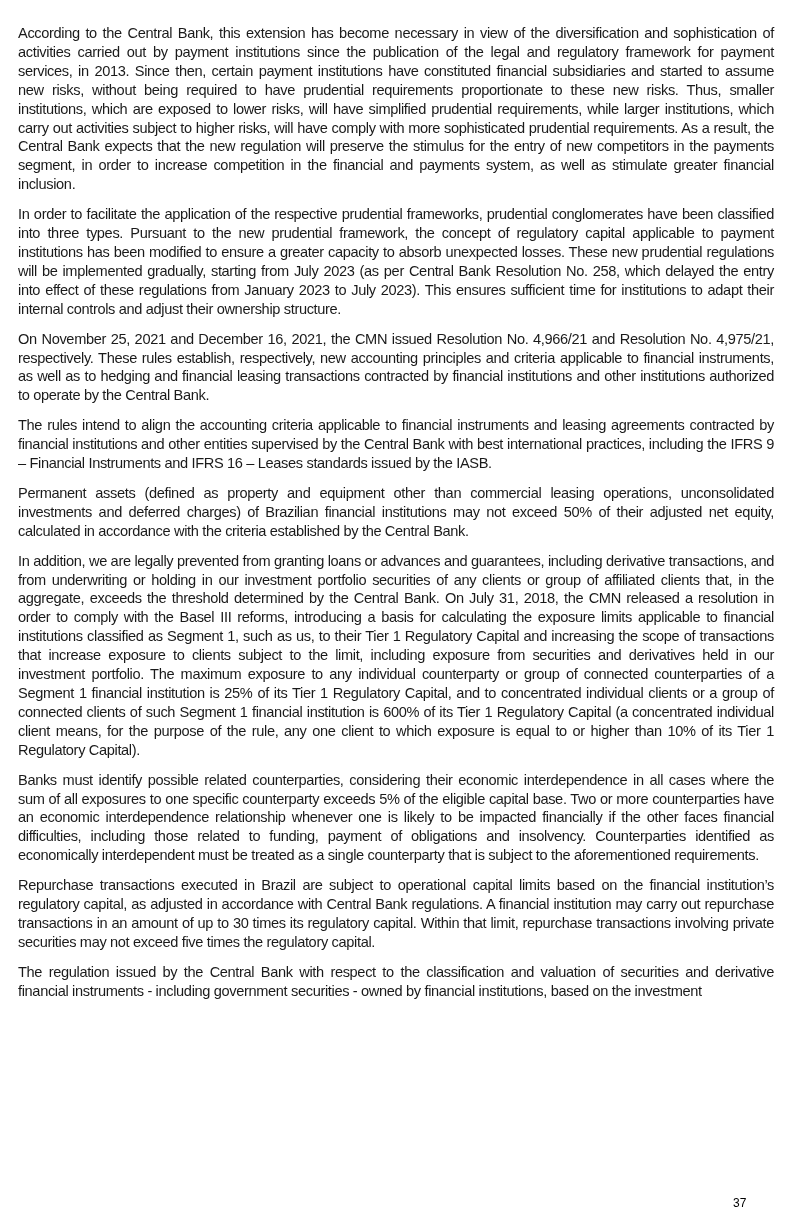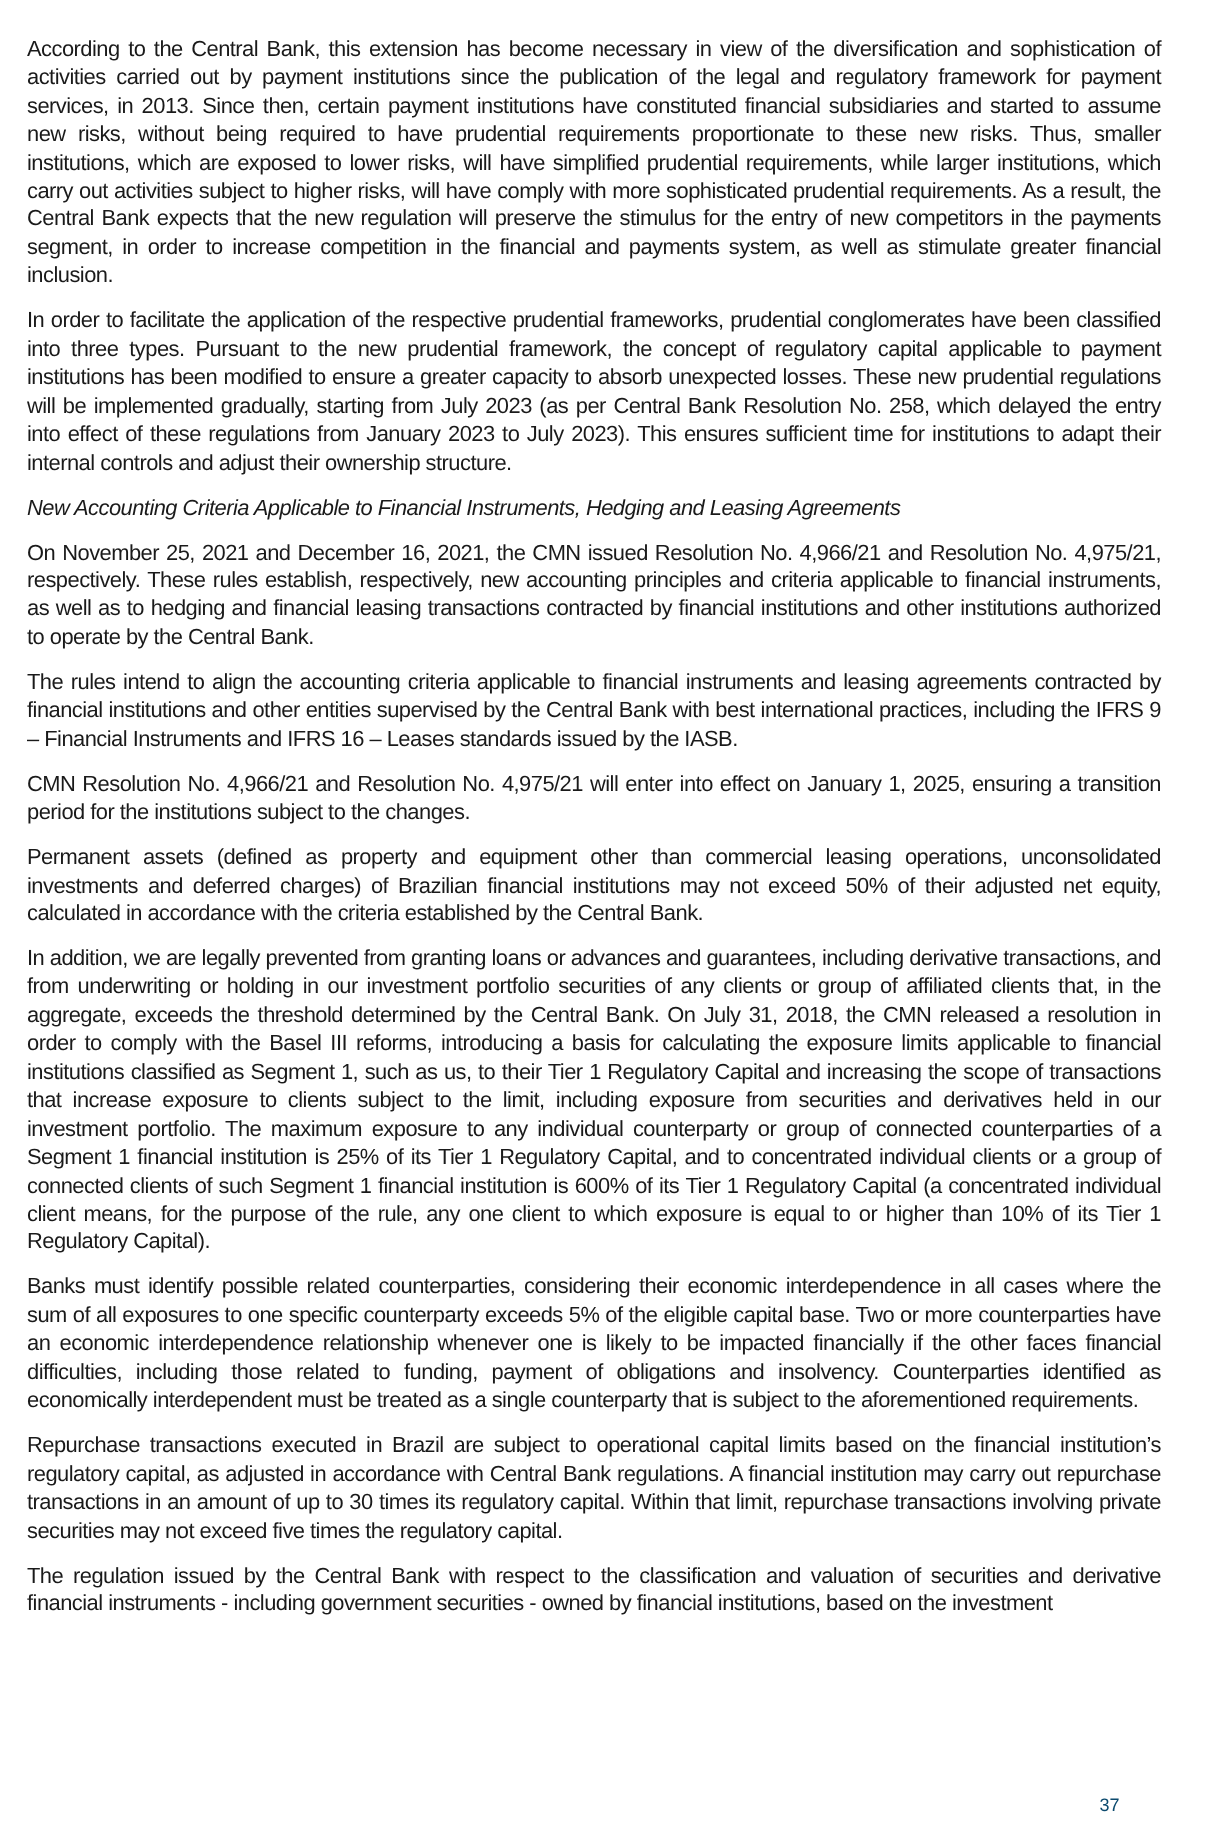--- a/index.html
+++ b/index.html
@@ -37,35 +37,33 @@
     font-size: 14.6px;
     line-height: 18.9px;
     font-weight: bold;
     letter-spacing: -0.3px;
   }
   .page-number {
     position: absolute;
     left: 733px;
     top: 1196px;
     font-size: 12px;
-    color: #0c4a6e;
+    color: #000000;
     font-family: "Liberation Sans", sans-serif;
   }
 </style>
 </head>
 <body>
 
 <div class="page">
   <p class="para">According to the Central Bank, this extension has become necessary in view of the diversification and sophistication of activities carried out by payment institutions since the publication of the legal and regulatory framework for payment services, in 2013. Since then, certain payment institutions have constituted financial subsidiaries and started to assume new risks, without being required to have prudential requirements proportionate to these new risks. Thus, smaller institutions, which are exposed to lower risks, will have simplified prudential requirements, while larger institutions, which carry out activities subject to higher risks, will have comply with more sophisticated prudential requirements. As a result, the Central Bank expects that the new regulation will preserve the stimulus for the entry of new competitors in the payments segment, in order to increase competition in the financial and payments system, as well as stimulate greater financial inclusion.</p>
   <p class="para">In order to facilitate the application of the respective prudential frameworks, prudential conglomerates have been classified into three types. Pursuant to the new prudential framework, the concept of regulatory capital applicable to payment institutions has been modified to ensure a greater capacity to absorb unexpected losses. These new prudential regulations will be implemented gradually, starting from July 2023 (as per Central Bank Resolution No. 258, which delayed the entry into effect of these regulations from January 2023 to July 2023). This ensures sufficient time for institutions to adapt their internal controls and adjust their ownership structure.</p>
 
-  <p class="subhead">New Accounting Criteria Applicable to Financial Instruments, Hedging and Leasing Agreements</p>
   <p class="para">On November 25, 2021 and December 16, 2021, the CMN issued Resolution No. 4,966/21 and Resolution No. 4,975/21, respectively. These rules establish, respectively, new accounting principles and criteria applicable to financial instruments, as well as to hedging and financial leasing transactions contracted by financial institutions and other institutions authorized to operate by the Central Bank.</p>
   <p class="para">The rules intend to align the accounting criteria applicable to financial instruments and leasing agreements contracted by financial institutions and other entities supervised by the Central Bank with best international practices, including the IFRS 9 – Financial Instruments and IFRS 16 – Leases standards issued by the IASB.</p>
-  <p class="para">CMN Resolution No. 4,966/21 and Resolution No. 4,975/21 will enter into effect on January 1, 2025, ensuring a transition period for the institutions subject to the changes.</p>
 
   <p class="para">Permanent assets (defined as property and equipment other than commercial leasing operations, unconsolidated investments and deferred charges) of Brazilian financial institutions may not exceed 50% of their adjusted net equity, calculated in accordance with the criteria established by the Central Bank.</p>
   <p class="para">In addition, we are legally prevented from granting loans or advances and guarantees, including derivative transactions, and from underwriting or holding in our investment portfolio securities of any clients or group of affiliated clients that, in the aggregate, exceeds the threshold determined by the Central Bank. On July 31, 2018, the CMN released a resolution in order to comply with the Basel III reforms, introducing a basis for calculating the exposure limits applicable to financial institutions classified as Segment 1, such as us, to their Tier 1 Regulatory Capital and increasing the scope of transactions that increase exposure to clients subject to the limit, including exposure from securities and derivatives held in our investment portfolio. The maximum exposure to any individual counterparty or group of connected counterparties of a Segment 1 financial institution is 25% of its Tier 1 Regulatory Capital, and to concentrated individual clients or a group of connected clients of such Segment 1 financial institution is 600% of its Tier 1 Regulatory Capital (a concentrated individual client means, for the purpose of the rule, any one client to which exposure is equal to or higher than 10% of its Tier 1 Regulatory Capital).</p>
   <p class="para">Banks must identify possible related counterparties, considering their economic interdependence in all cases where the sum of all exposures to one specific counterparty exceeds 5% of the eligible capital base. Two or more counterparties have an economic interdependence relationship whenever one is likely to be impacted financially if the other faces financial difficulties, including those related to funding, payment of obligations and insolvency. Counterparties identified as economically interdependent must be treated as a single counterparty that is subject to the aforementioned requirements.</p>
   <p class="para">Repurchase transactions executed in Brazil are subject to operational capital limits based on the financial institution’s regulatory capital, as adjusted in accordance with Central Bank regulations. A financial institution may carry out repurchase transactions in an amount of up to 30 times its regulatory capital. Within that limit, repurchase transactions involving private securities may not exceed five times the regulatory capital.</p>
   <p class="para">The regulation issued by the Central Bank with respect to the classification and valuation of securities and derivative financial instruments - including government securities - owned by financial institutions, based on the investment</p>
 </div>
 
 <div class="page-number">37</div>
 

